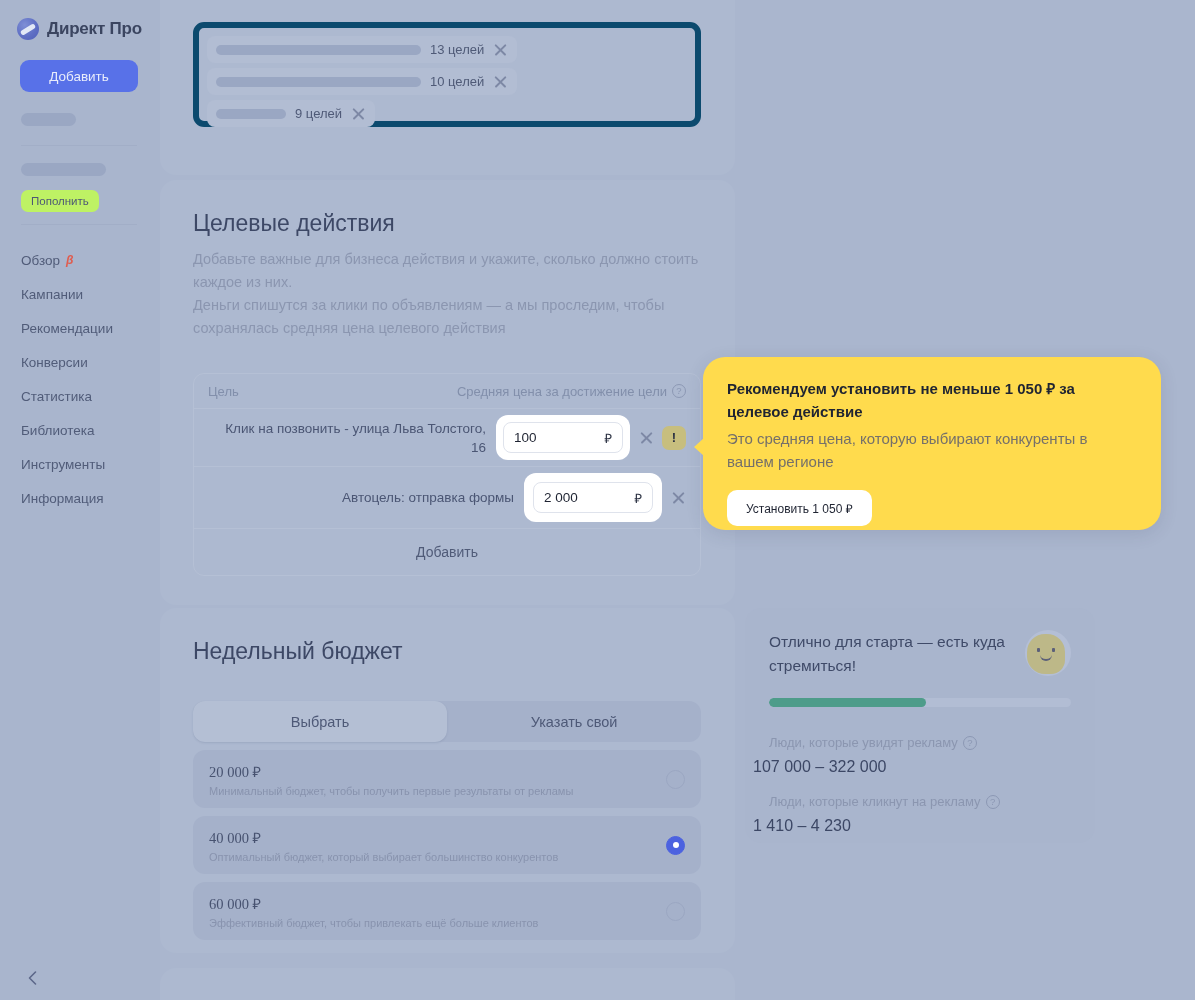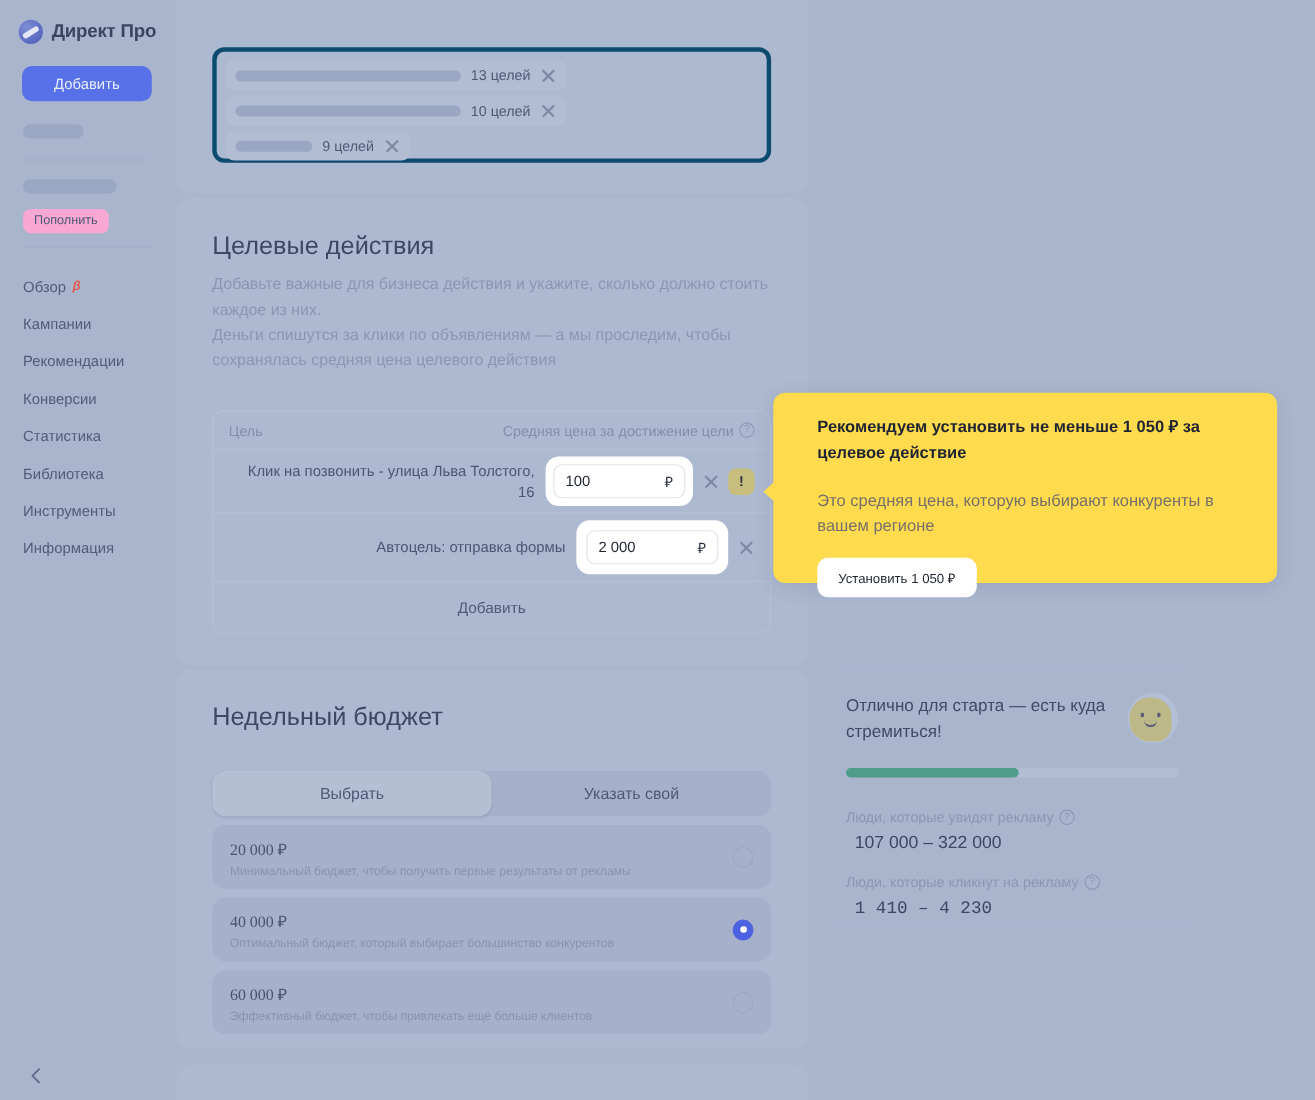--- a/index.html
+++ b/index.html
@@ -68,21 +68,21 @@
   .skel-b { left: 21px; top: 163px; width: 85px; height: 13px; }
 
   .divider { position: absolute; left: 21px; height: 1px; background: #a2aec7; }
   .div-1 { top: 145px; width: 116px; }
   .div-2 { top: 224px; width: 116px; }
 
   .topup-btn {
     position: absolute; left: 21px; top: 190px;
     height: 22px; padding: 0 10px;
     border-radius: 7px;
-    background: #f9a8d4;
+    background: #bef264;
     color: #4d5875;
     font-size: 11.5px;
     display: flex; align-items: center;
     border: none; cursor: pointer;
     font-family: "Liberation Sans", sans-serif;
   }
 
   .nav { position: absolute; left: 21px; top: 243px; width: 130px; }
   .nav-item {
     display: flex; align-items: center; gap: 6px;
@@ -107,23 +107,23 @@
 
   .card {
     position: absolute;
     background: #adb9d0;
     border-radius: 16px;
   }
 
   
   #card-goals { left: 0px; top: -40px; width: 575px; height: 215px; }
   .chip-box {
-    position: absolute; left: 33px; top: 83px;
+    position: absolute; left: 33px; top: 62px;
     width: 508px; height: 105px;
-    border: 4px solid #0c4a6e;
+    border: 6px solid #0c4a6e;
     border-radius: 11px;
     padding: 8px 8px;
   }
   .chip {
     display: flex; align-items: center; gap: 9px;
     height: 27px; padding: 0 9px;
     border-radius: 8px;
     background: #b2bdd3;
     margin-bottom: 5px;
     width: max-content;
@@ -296,48 +296,48 @@
     width: 302px; height: 9px;
     background: #b2bdd4; border-radius: 5px; overflow: hidden;
   }
   .fc-bar-fill { height: 100%; background: #4e9c8a; border-radius: 5px; }
   .fc-label {
     position: absolute; left: 24px;
     font-size: 13px; color: #8b96b0;
     display: flex; align-items: center;
   }
   .fc-value {
-    position: absolute; left: 32px;
+    position: absolute; left: 8px;
     font-size: 16px; color: #3c4765;
   }
   .lab-1 { top: 127px; } .val-1 { top: 150px; }
-  .lab-2 { top: 186px; } .val-2 { top: 209px; font-family: Liberation Mono, monospace; }
+  .lab-2 { top: 186px; } .val-2 { top: 209px; }
 
   
   #tooltip {
     position: absolute; left: 703px; top: 357px;
     width: 458px; height: 173px;
-    background: #ffdb4d; border-radius: 11px;
-    padding: 20px 40px;
+    background: #ffdb4d; border-radius: 22px;
+    padding: 20px 24px;
     box-shadow: 0 4px 18px rgba(40,50,80,.12);
   }
   #tooltip::before {
     content: "";
     position: absolute; left: -9px; top: 81px;
     width: 0; height: 0;
     border-top: 9px solid transparent;
     border-bottom: 9px solid transparent;
     border-right: 10px solid #ffdb4d;
   }
   .tt-title {
     font-size: 15px; font-weight: bold; color: #1f2432;
     line-height: 23px; width: 410px;
   }
   .tt-desc {
-    margin-top: 21px;
+    margin-top: 4px;
     font-size: 15px; color: #75706a; line-height: 23px;
   }
   .tt-btn {
     margin-top: 17px;
     height: 36px; padding: 0 19px;
     background: #fff; border: none; border-radius: 10px;
     font-size: 12px; color: #1f2432; cursor: pointer;
     display: inline-flex; align-items: center;
     font-family: "Liberation Sans", sans-serif;
   }

